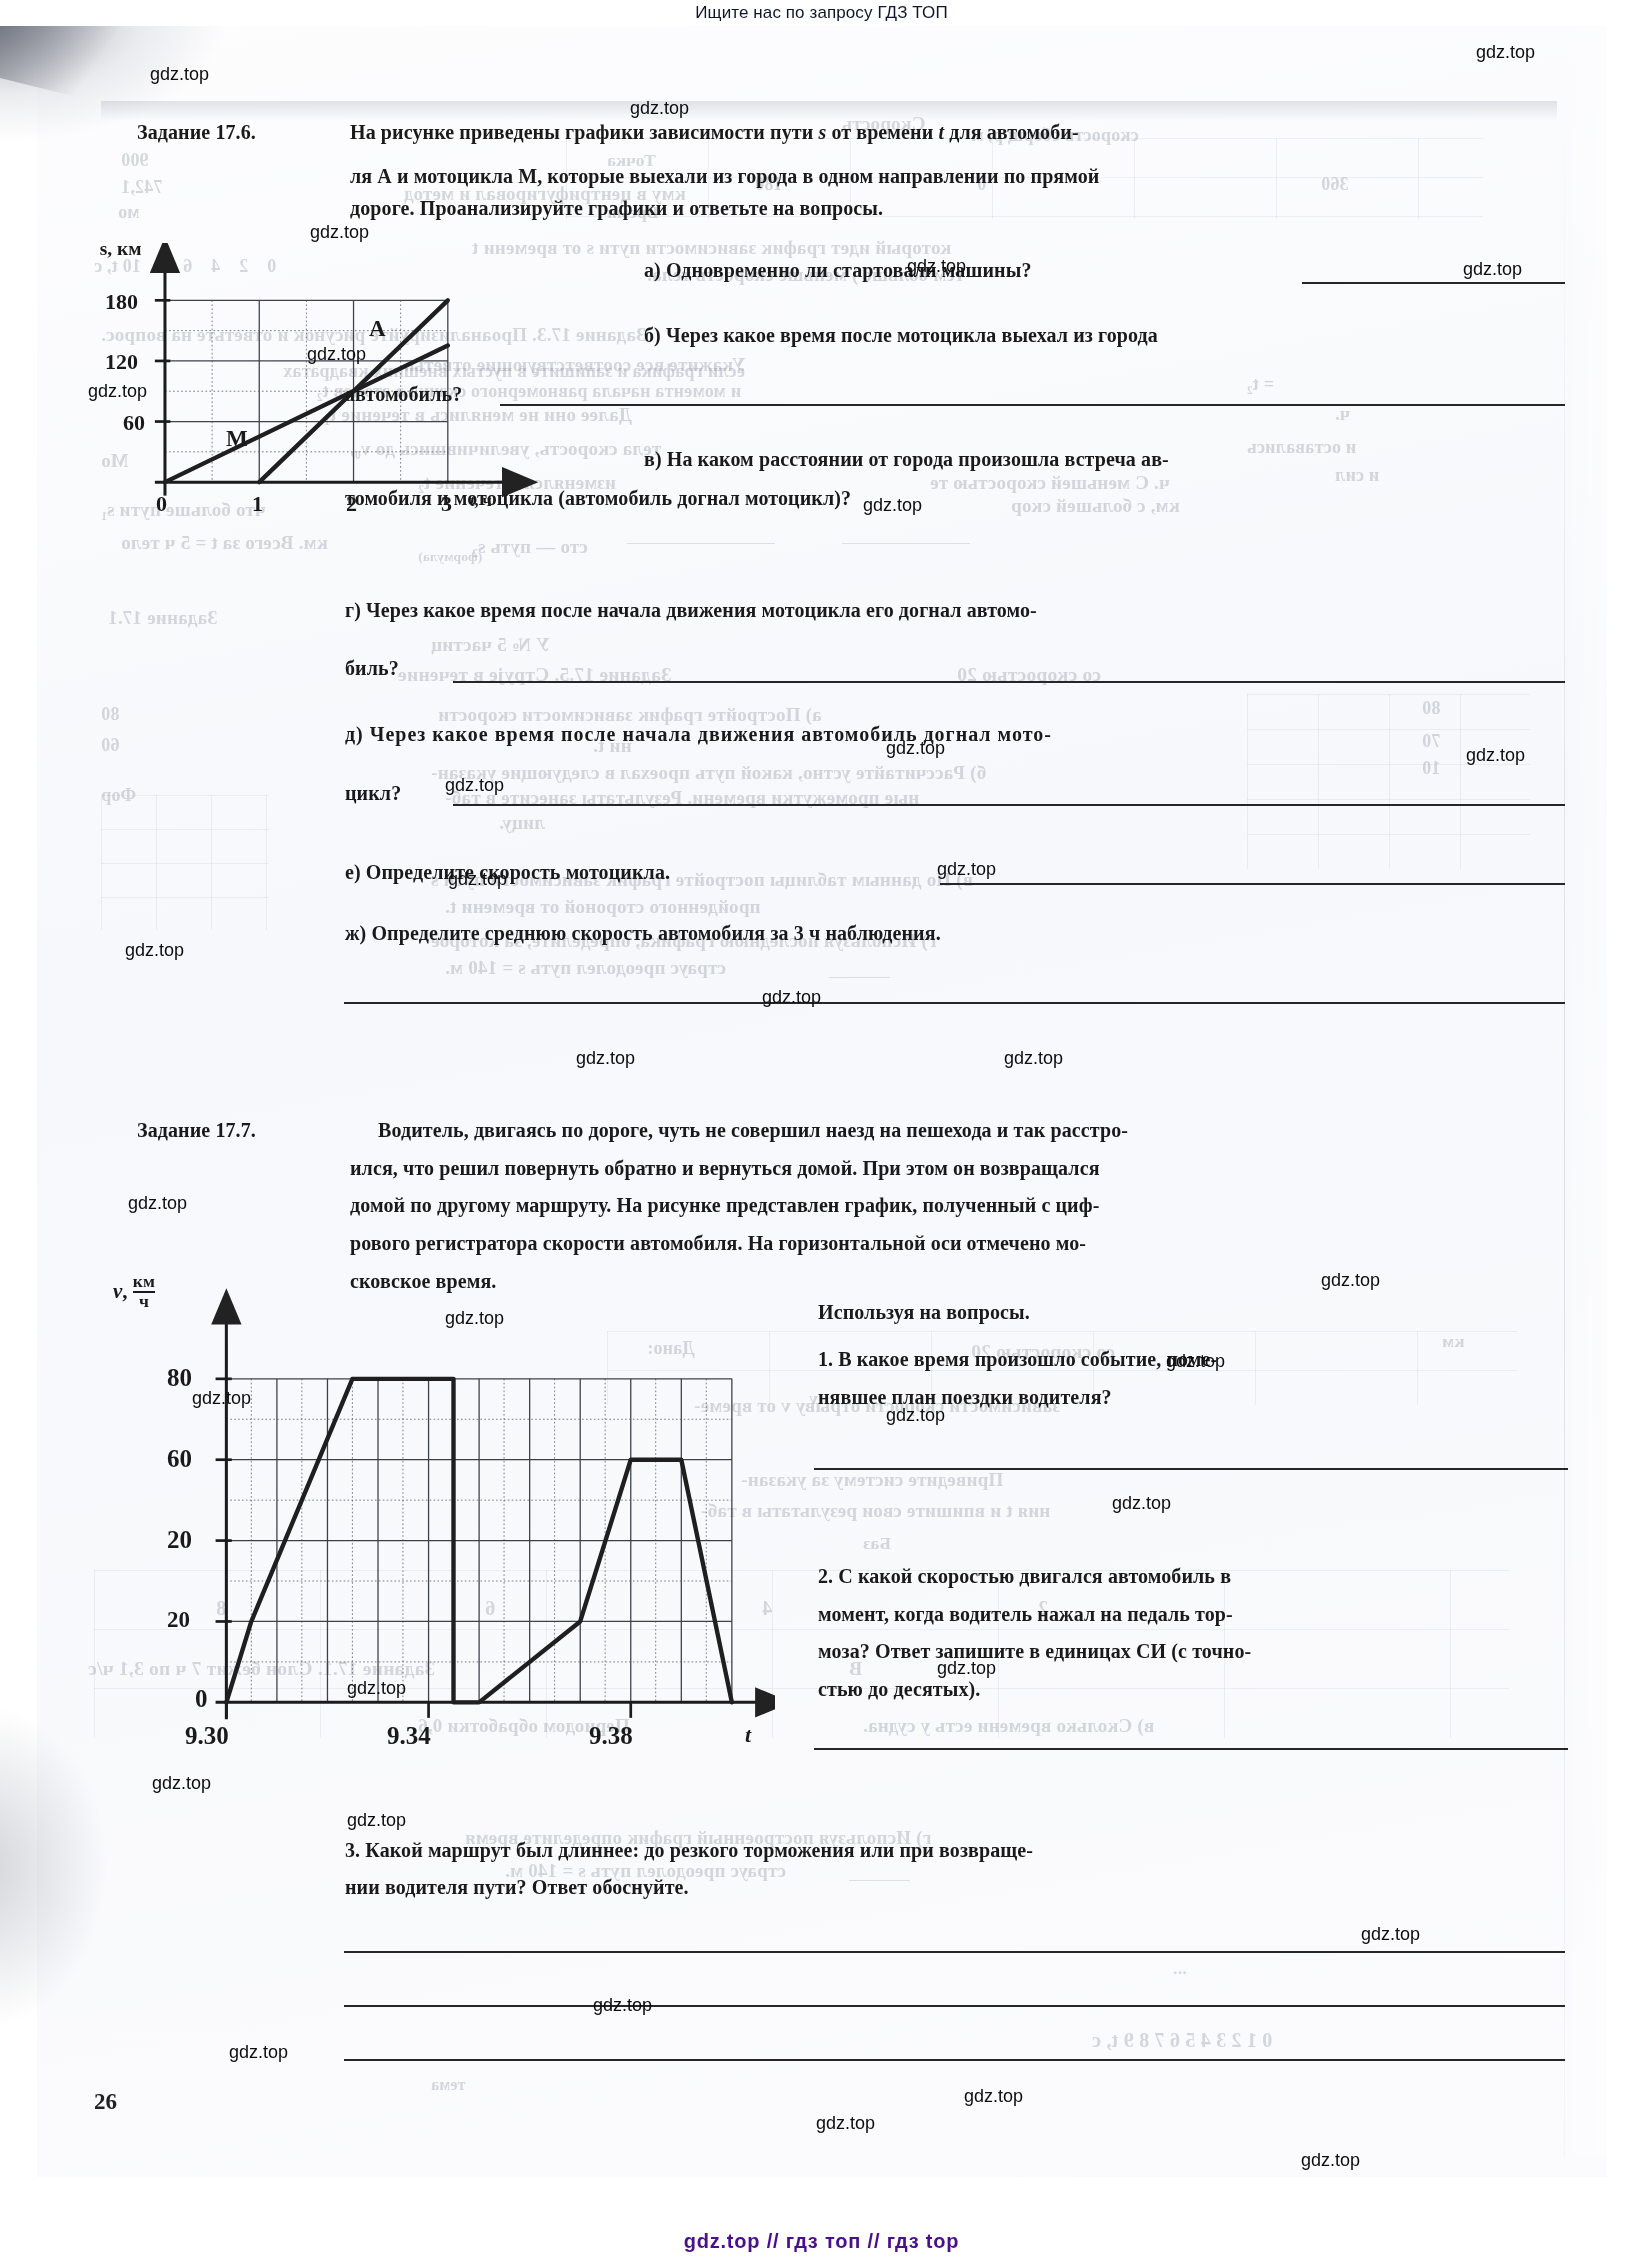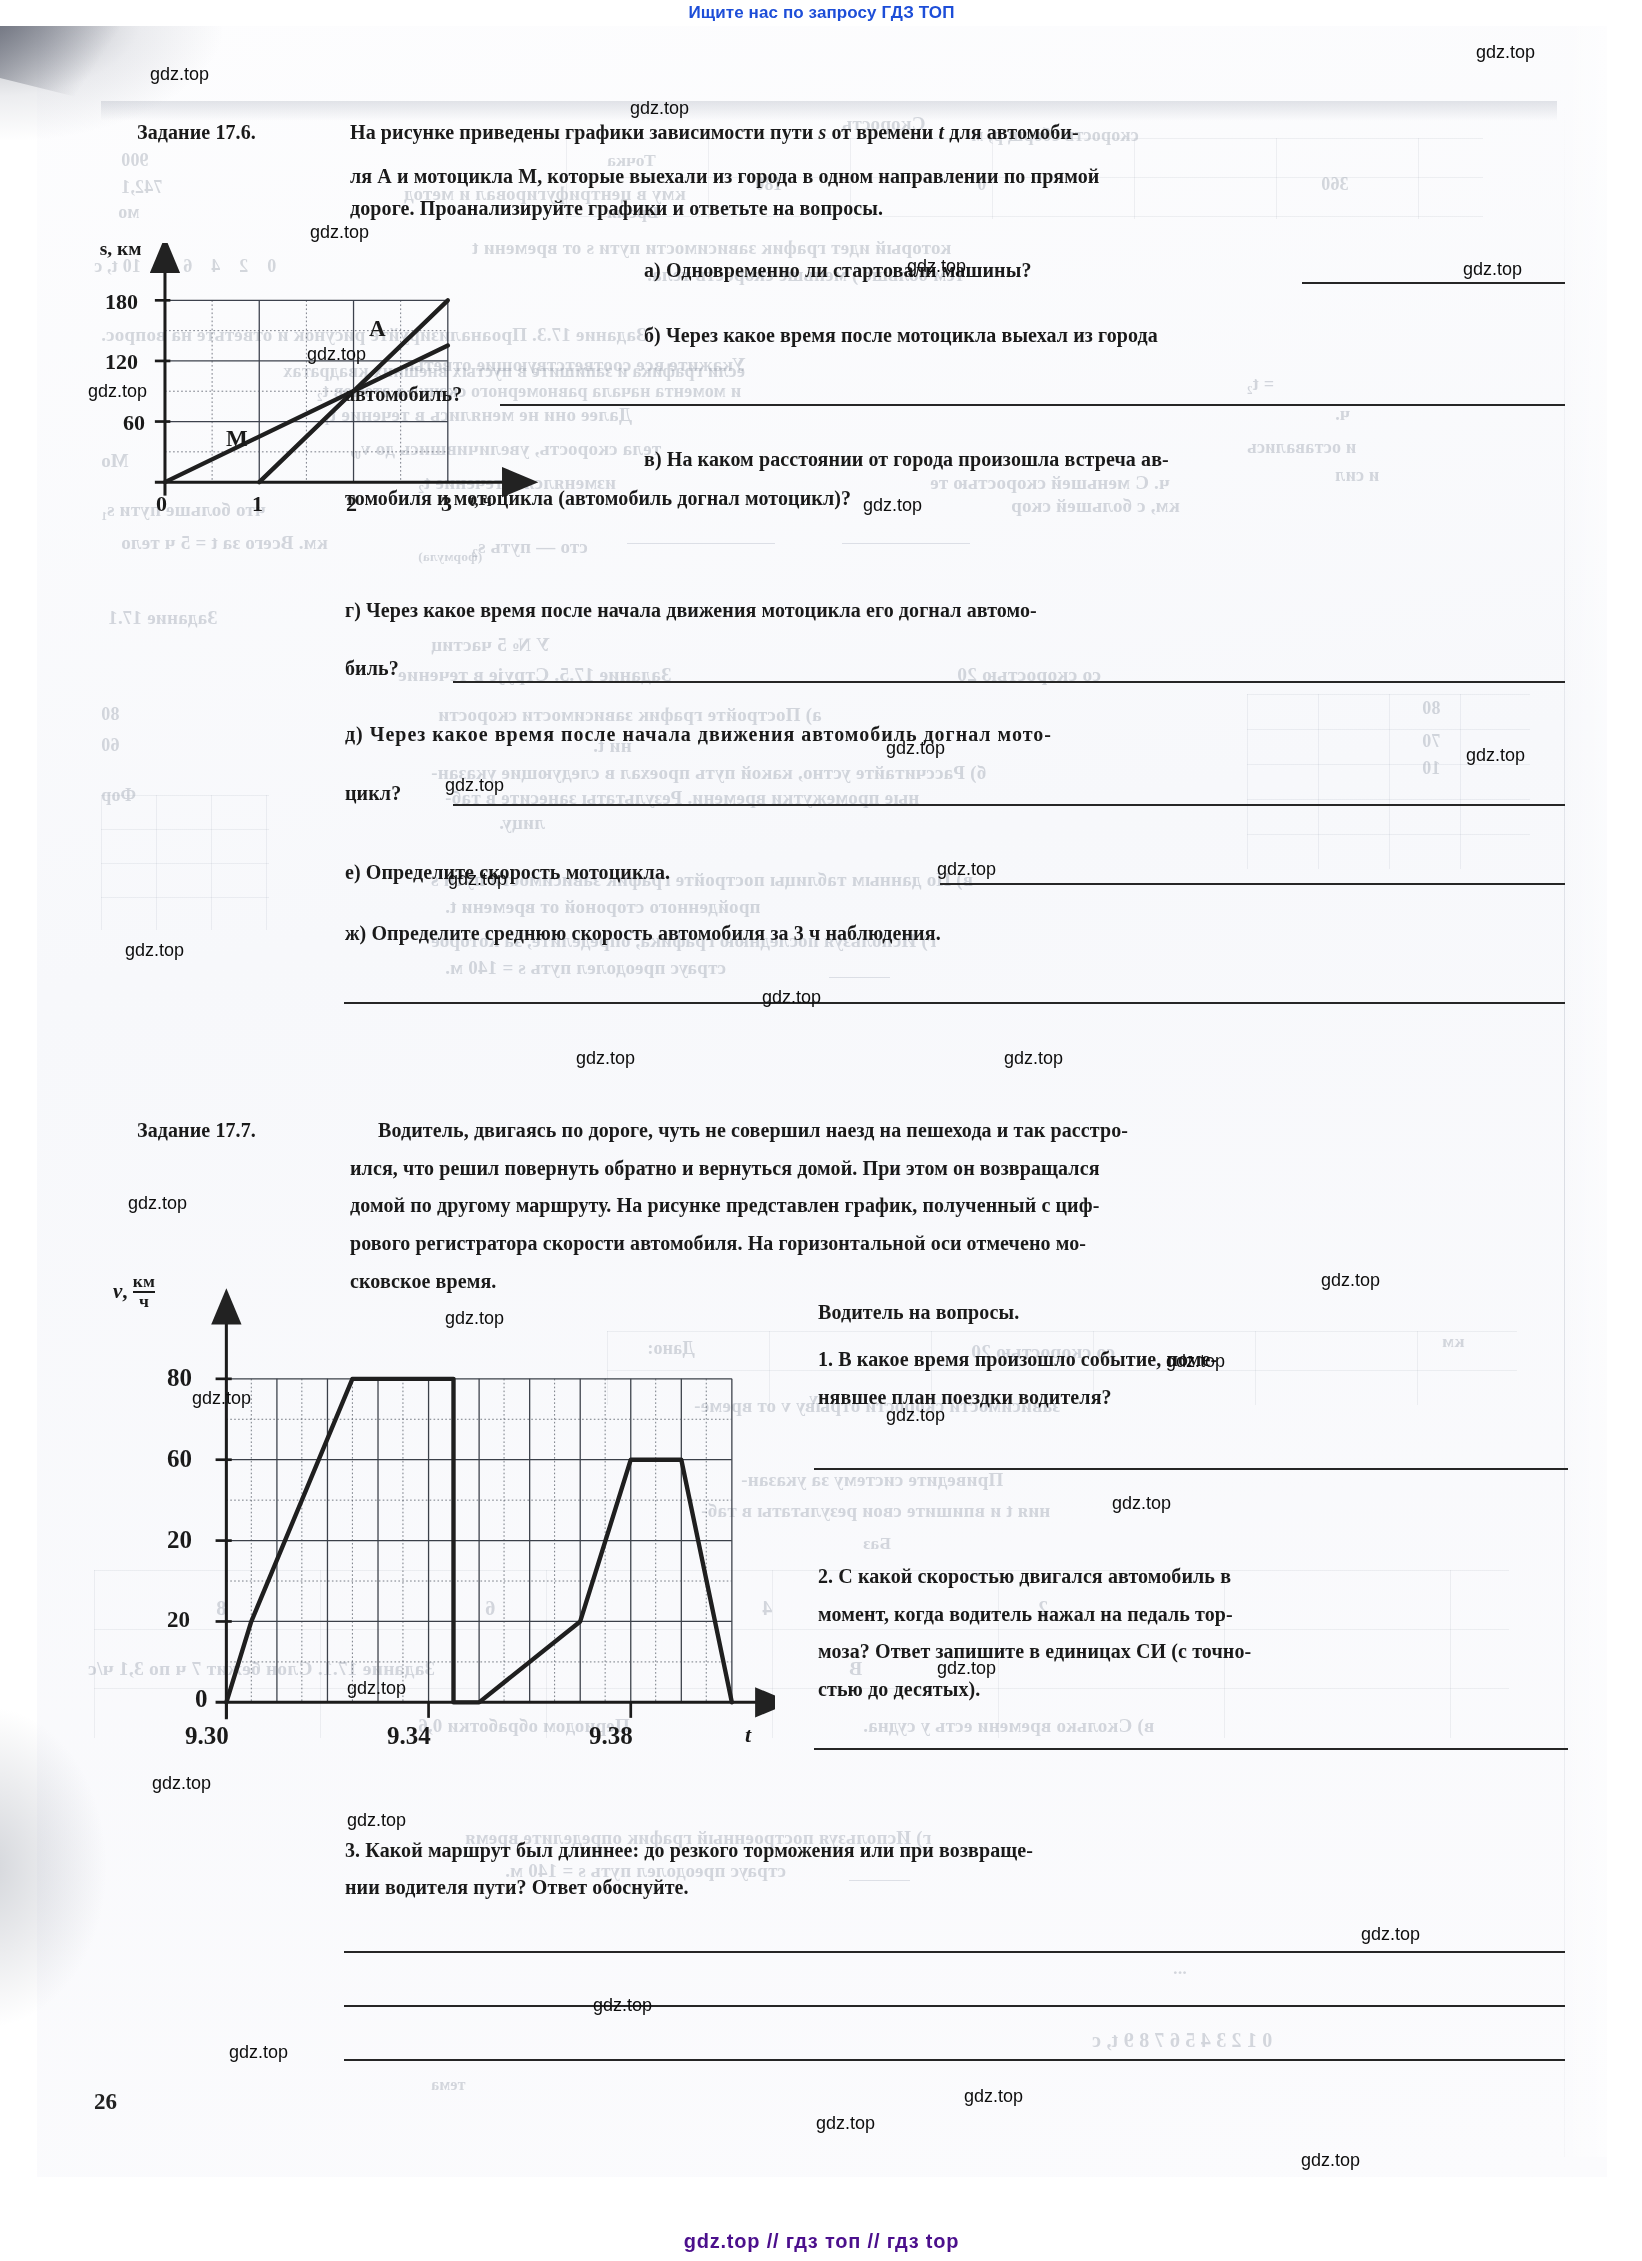--- a/index.html
+++ b/index.html
@@ -64,21 +64,21 @@
   }
   .ghost-line{
     position:absolute;height:0.7px;background:rgba(140,148,165,.26);pointer-events:none;
   }
 
   
   .top-banner{
     position:absolute;left:0;top:0;width:1643px;height:25.6px;
     display:flex;align-items:center;justify-content:center;
     font-family:"Liberation Sans",sans-serif;
-    font-size:17px;font-weight:bold;color:#1d4ed8;letter-spacing:0.1px;
+    font-size:17px;font-weight:normal;color:#0f172a;letter-spacing:0.1px;
     background:#ffffff;z-index:40;
   }
   .bottom-banner{
     position:absolute;left:0;top:2221px;width:1643px;height:40px;
     display:flex;align-items:center;justify-content:center;
     font-family:"Liberation Sans",sans-serif;
     font-size:20px;font-weight:bold;color:#4b0f8c;letter-spacing:0.8px;
     background:#ffffff;z-index:40;
   }
 
@@ -406,21 +406,21 @@
   <div class="axis-cap" style="left:66px;top:245px;font-size:25px;">20</div>
   <div class="axis-cap" style="left:66px;top:326px;font-size:23px;">20</div>
   <div class="axis-cap" style="left:94px;top:404px;font-size:25px;">0</div>
 
   <div class="axis-cap" style="left:84px;top:441px;font-size:25px;">9.30</div>
   <div class="axis-cap" style="left:286px;top:441px;font-size:25px;">9.34</div>
   <div class="axis-cap" style="left:488px;top:441px;font-size:25px;">9.38</div>
   <div class="axis-cap it" style="left:644px;top:441px;font-size:22px;">t</div>
 </div>
 
-<div class="body-line" style="left:818px;top:1301px;">Водитель на вопросы.</div>
+<div class="body-line" style="left:818px;top:1301px;">Используя на вопросы.</div>
 
 <div class="body-line" style="left:818px;top:1348px;">1. В какое время произошло событие, поме-</div>
 <div class="body-line" style="left:818px;top:1386px;">нявшее план поездки водителя?</div>
 <div class="rule" style="left:814px;top:1468px;width:754px;"></div>
 
 <div class="body-line" style="left:818px;top:1565px;">2. С какой скоростью двигался автомобиль в</div>
 <div class="body-line" style="left:818px;top:1603px;">момент, когда водитель нажал на педаль тор-</div>
 <div class="body-line" style="left:818px;top:1640px;">моза? Ответ запишите в единицах СИ (с точно-</div>
 <div class="body-line" style="left:818px;top:1678px;">стью до десятых).</div>
 <div class="rule" style="left:814px;top:1748px;width:754px;"></div>

